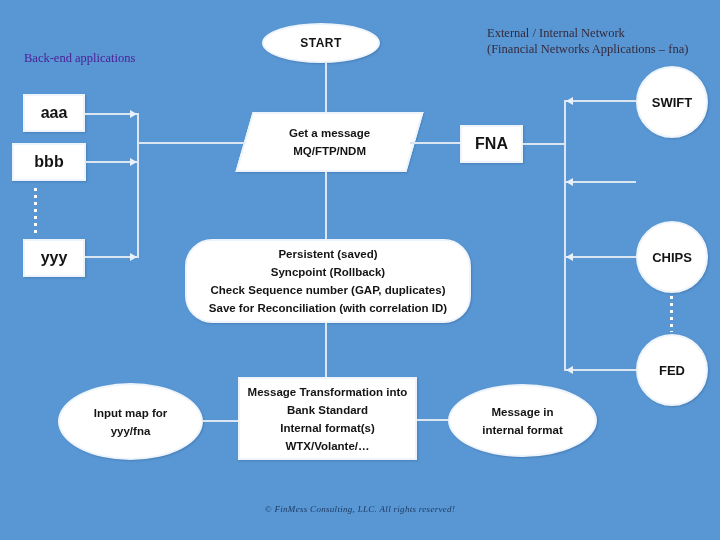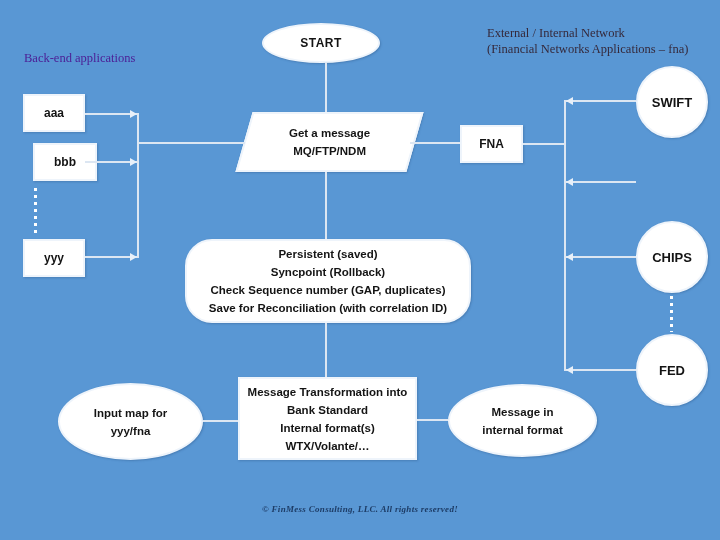--- a/index.html
+++ b/index.html
@@ -28,21 +28,21 @@
     box-shadow:1px 1px 2px rgba(40,80,130,.35);
     display:flex;align-items:center;justify-content:center;
     text-align:center;
     color:#141414;
     font-weight:bold;
     font-size:12px;
     box-sizing:border-box;
   }
   .ellipse{border-radius:50%;}
   .circle{border-radius:50%;font-weight:600;font-size:13px;}
-  .small-box{font-size:12px;justify-content:center;}
+  .small-box{font-size:16px;justify-content:center;}
   .multi{font-size:11.5px;line-height:18px;}
   
   #para{
     transform:skewX(-16deg);
   }
   #para .unskew{transform:skewX(16deg);font-size:11.5px;line-height:18px;}
   
   .line-h,.line-v{position:absolute;background:#dce6f2;}
   .line-h{height:2px;}
   .line-v{width:2px;}
@@ -62,21 +62,20 @@
   }
   
   #copyright{
     position:absolute;left:0;right:0;top:504px;
     text-align:center;
     font-family:"Liberation Serif",serif;
     font-style:italic;
     font-size:9px;
     color:#1d3c66;
     letter-spacing:.3px;
-    font-weight:bold;
   }
   #start-label{letter-spacing:.5px;font-size:12px;}
 </style>
 </head>
 <body>
 
 <div id="slide">
 
   <div class="hdr" style="left:24px;top:50px;">Back-end applications</div>
   <div class="hdr" id="hdr-right" style="left:487px;top:25px;">
@@ -84,21 +83,21 @@
     <div>(Financial Networks Applications – fna)</div>
   </div>
 
   <div class="shape ellipse" style="left:262px;top:23px;width:118px;height:40px;">
     <span id="start-label">START</span>
   </div>
 
   <div class="shape small-box" style="left:23px;top:94px;width:62px;height:38px;">
     <span>aaa</span>
   </div>
-  <div class="shape small-box" style="left:33px;top:143px;width:64px;height:38px;">
+  <div class="shape small-box" style="left:12px;top:143px;width:74px;height:38px;">
     <span>bbb</span>
   </div>
   <div class="shape small-box" style="left:23px;top:239px;width:62px;height:38px;">
     <span>yyy</span>
   </div>
   <div class="dotted-v" style="left:34px;top:188px;height:47px;"></div>
 
   <div class="shape" id="para" style="left:244px;top:112px;width:171px;height:60px;">
     <div class="unskew">
       <div>Get a message</div>

